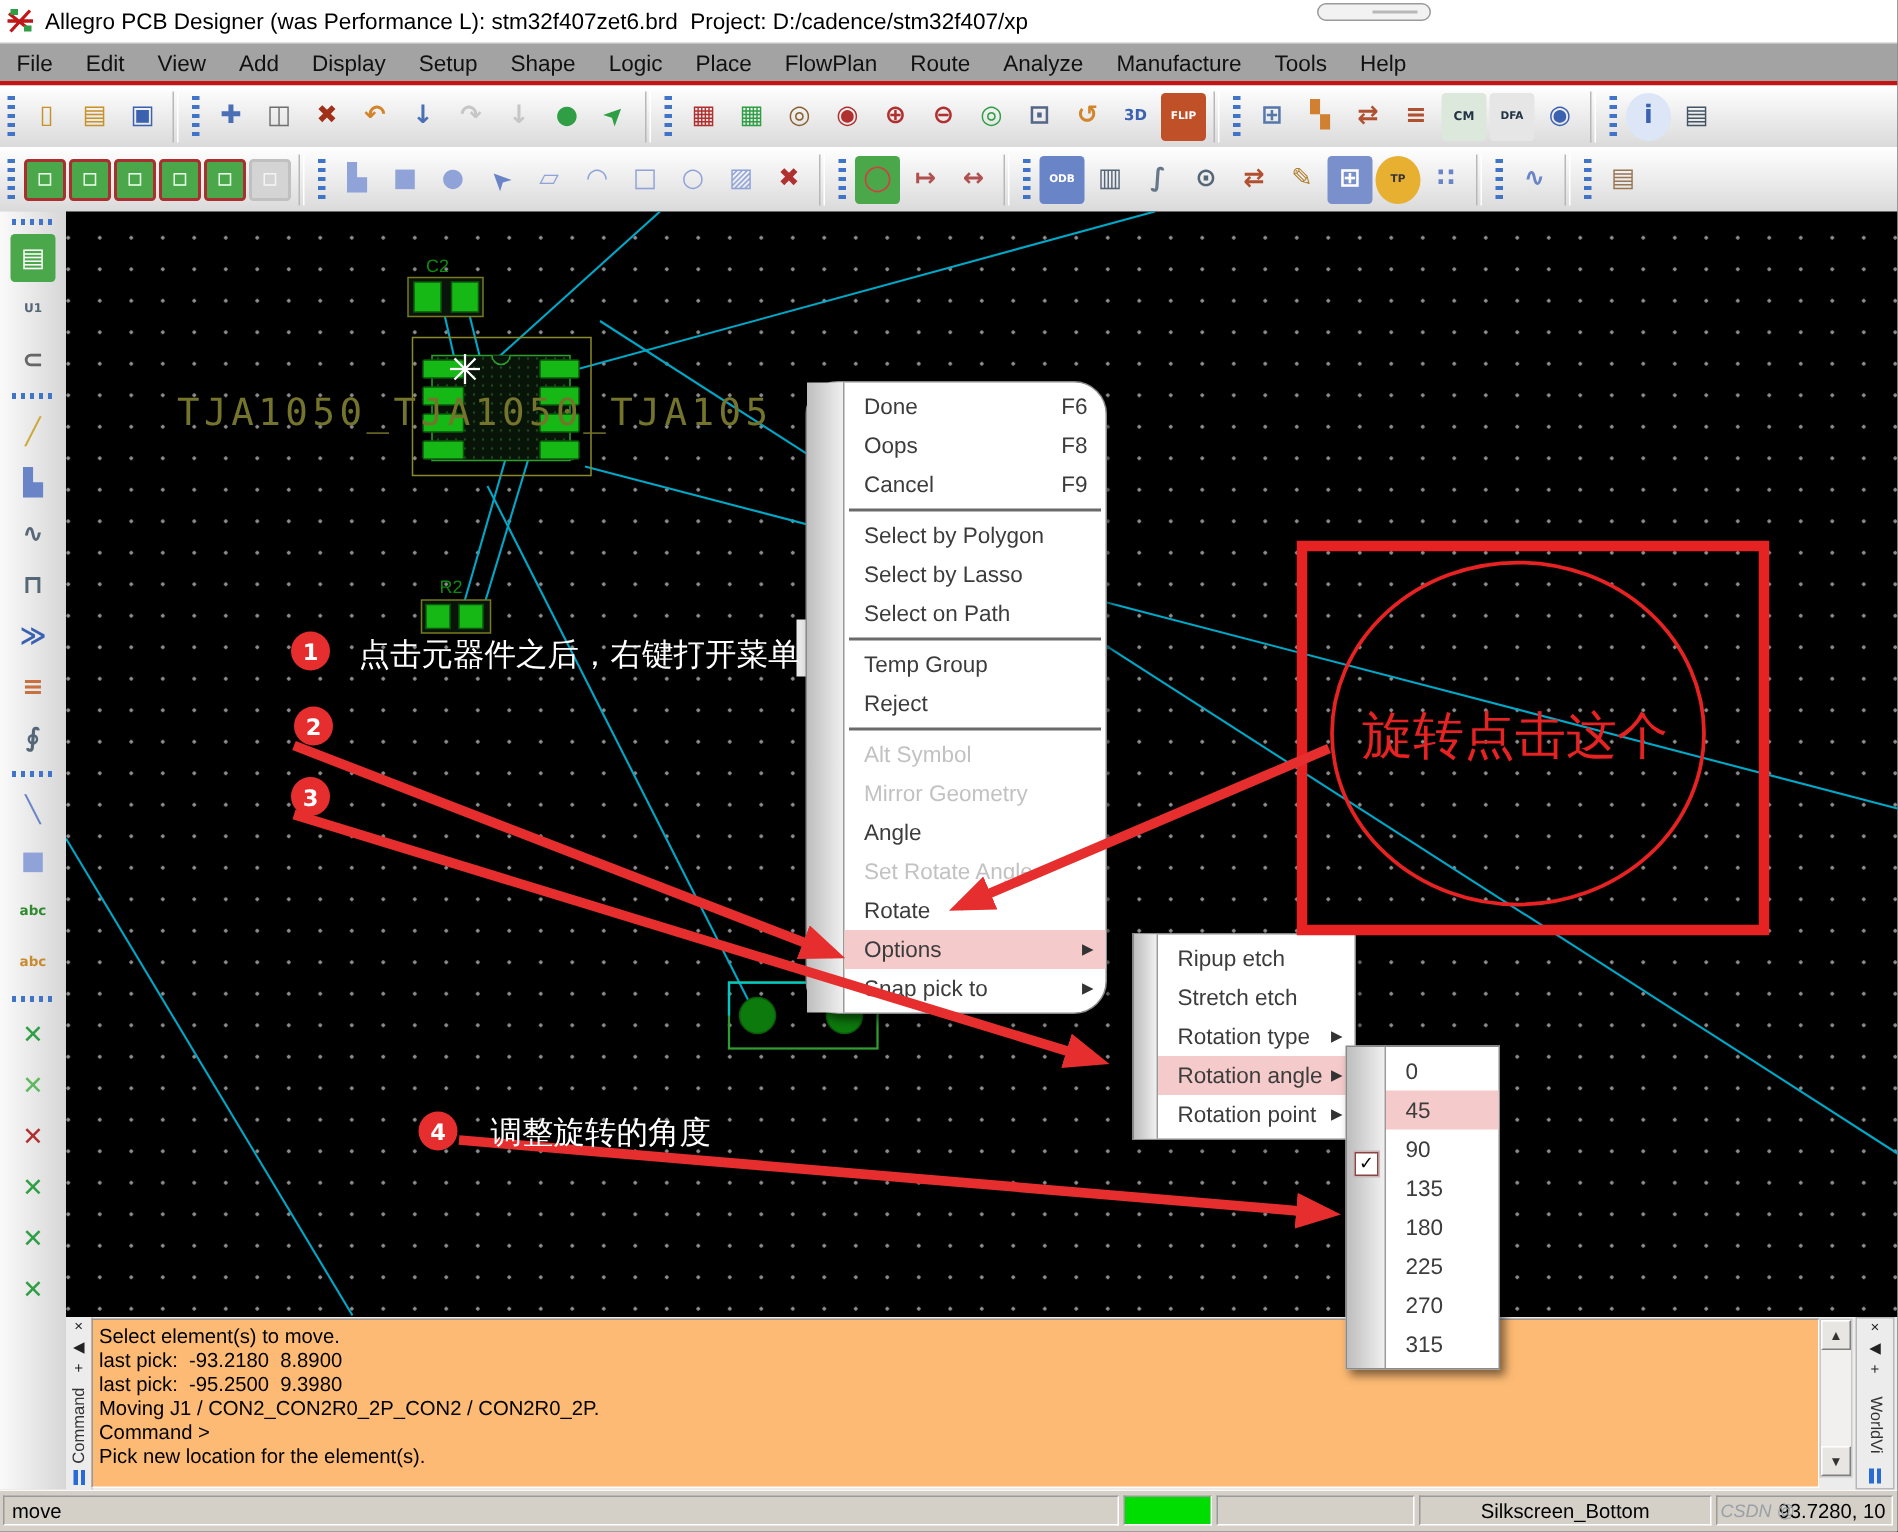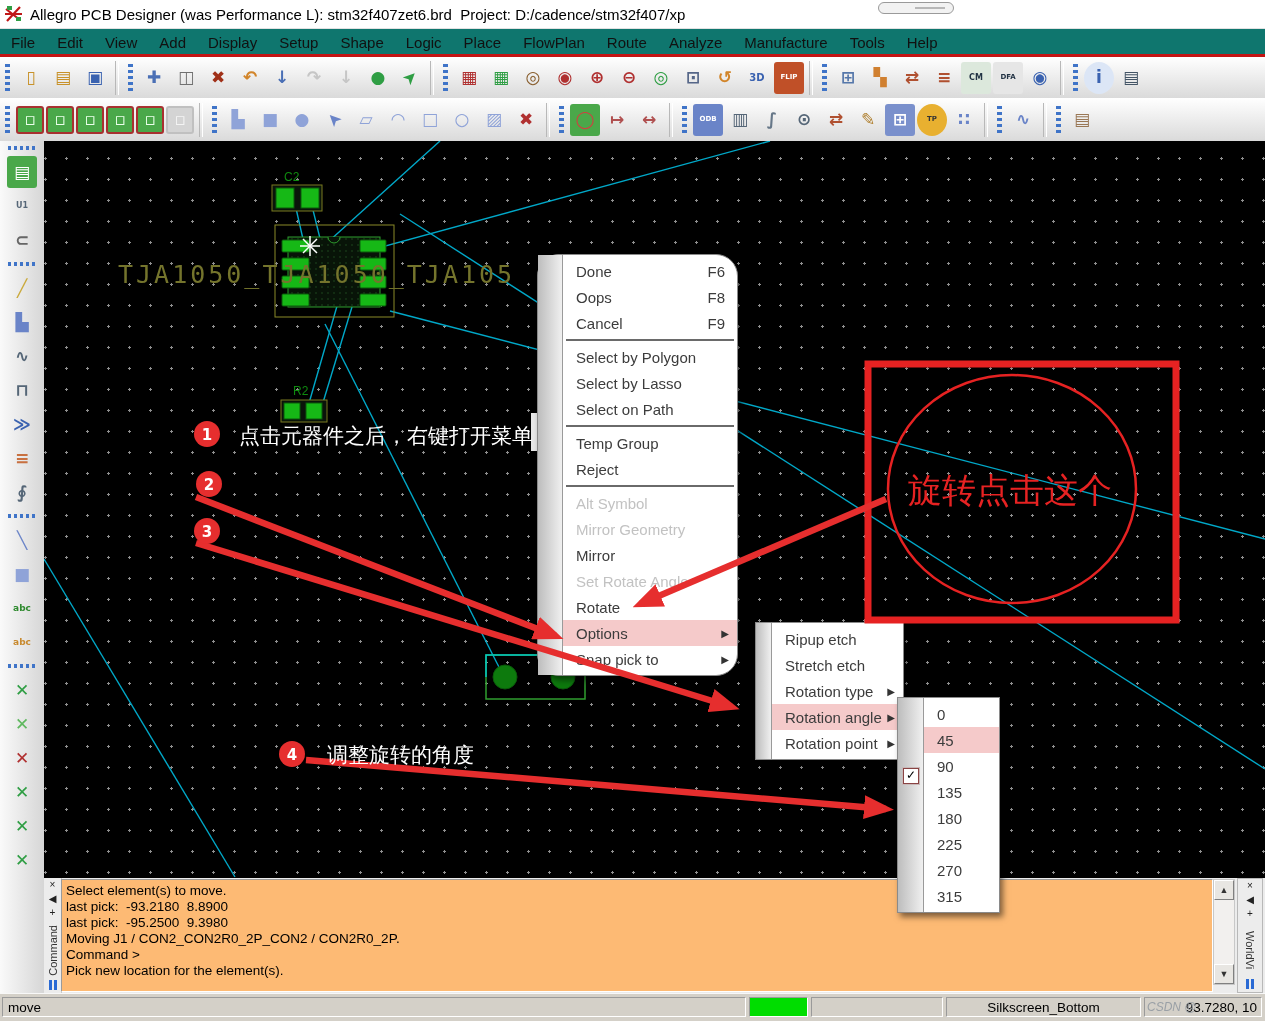--- a/index.html
+++ b/index.html
@@ -7,21 +7,21 @@
        font-family:"Liberation Sans",sans-serif;}
   
   #titlebar{position:absolute;left:0;top:0;width:1265px;height:28px;background:#ffffff;
             display:flex;align-items:center;}
   #titlebar .logo{width:20px;height:18px;margin:0 6px 0 4px;}
   #titlebar .ttl{font-size:15px;color:#000;white-space:pre;}
   #title-pill{position:absolute;left:878px;top:2px;width:74px;height:10px;border:1px solid #9a9a9a;
               border-radius:6px;background:#f2f2f2;}
   #title-pill .ln{position:absolute;right:8px;top:4px;width:30px;height:2px;background:#b8b8b8;}
   
-  #menubar{position:absolute;left:0;top:28px;width:1265px;height:26px;background:#0f766e;
+  #menubar{position:absolute;left:0;top:28px;width:1265px;height:26px;background:#a3a3a3;
            display:flex;align-items:center;border-top:1px solid #e2e2e2;}
   .mbi{padding:0 11px;font-size:15px;color:#111;}
   #redline{position:absolute;left:0;top:54px;width:1265px;height:3px;background:#c41414;}
   
   .tbrow{position:absolute;left:0;width:1265px;background:linear-gradient(#ffffff,#dadada);
          border-bottom:1px solid #bfbfbf;display:flex;align-items:center;}
   #tb1{top:57px;height:41px;}
   #tb2{top:98px;height:43px;}
   .ticon{width:30px;height:32px;display:flex;align-items:center;justify-content:center;
          margin:0 1px;border-radius:3px;box-sizing:border-box;}
@@ -516,21 +516,21 @@
           <span class="ml">Reject</span>
         </div>
         <div class="msep"></div>
         <div class="mi dis">
           <span class="ml">Alt Symbol</span>
         </div>
         <div class="mi dis">
           <span class="ml">Mirror Geometry</span>
         </div>
         <div class="mi">
-          <span class="ml">Mirror</span>
+          <span class="ml">Angle</span>
         </div>
         <div class="mi dis">
           <span class="ml">Set Rotate Angle</span>
         </div>
         <div class="mi">
           <span class="ml">Rotate</span>
         </div>
         <div class="mi hl">
           <span class="ml">Options</span>
           <span class="mar">▶</span>

